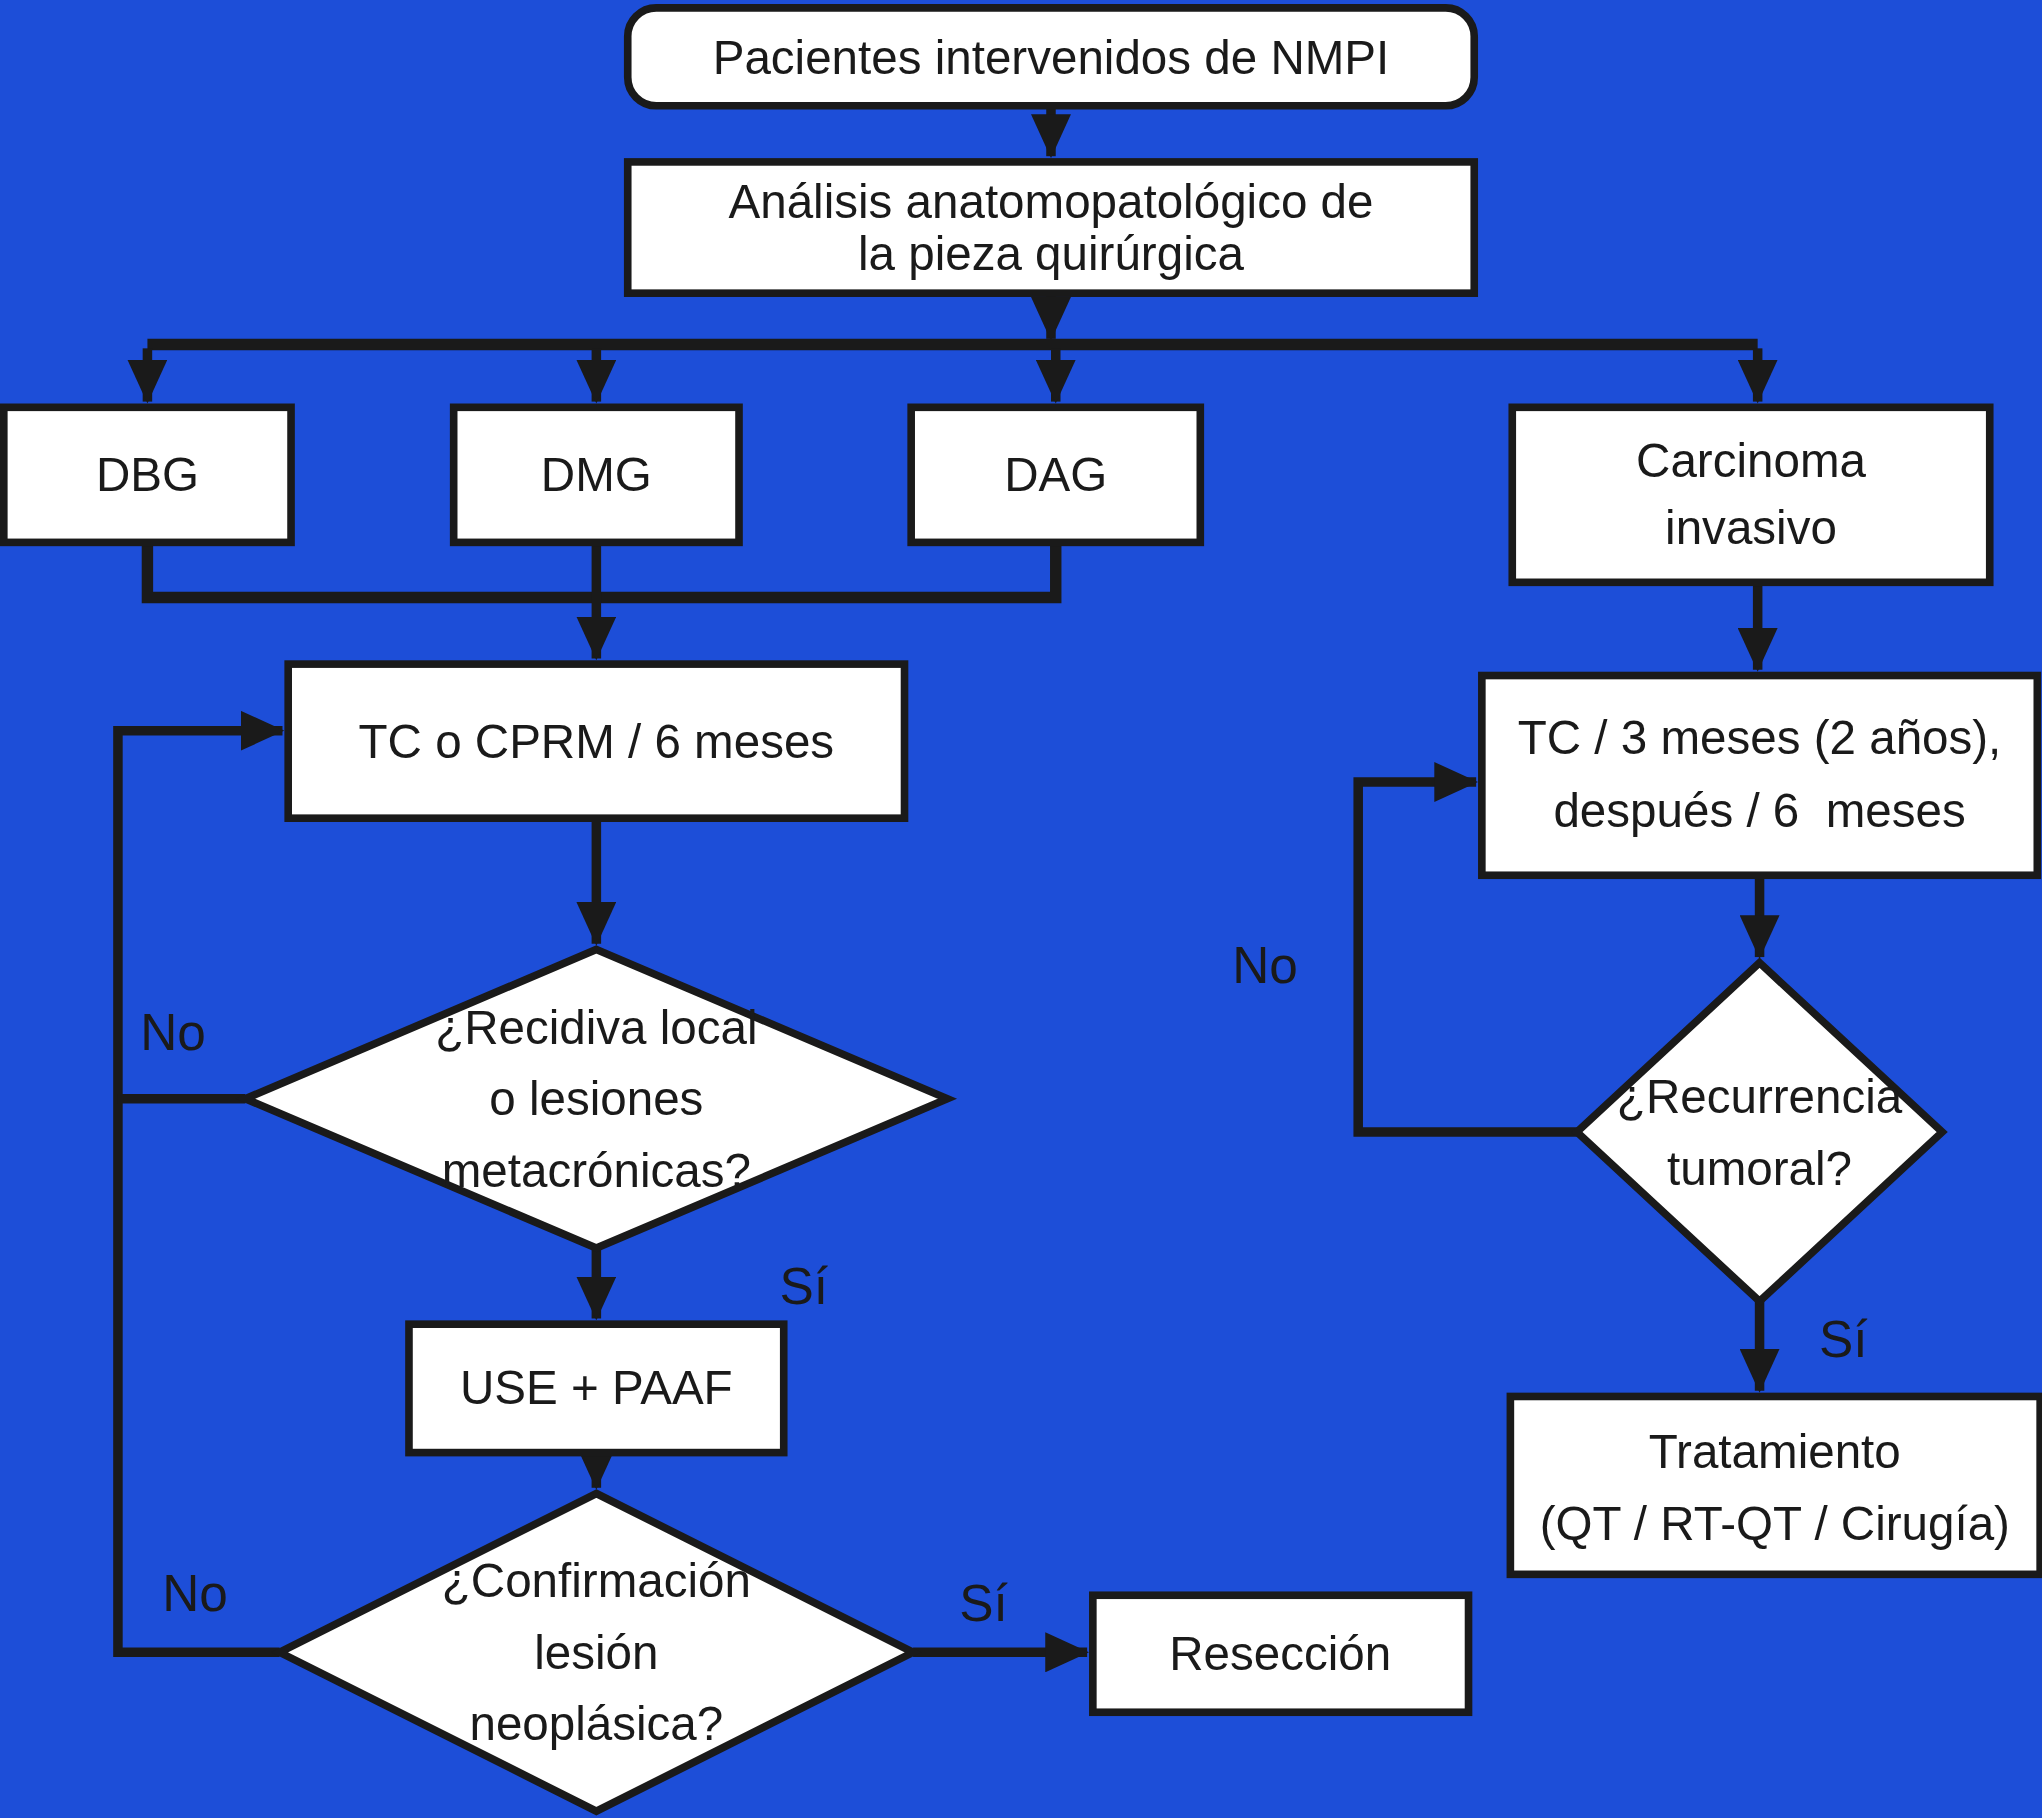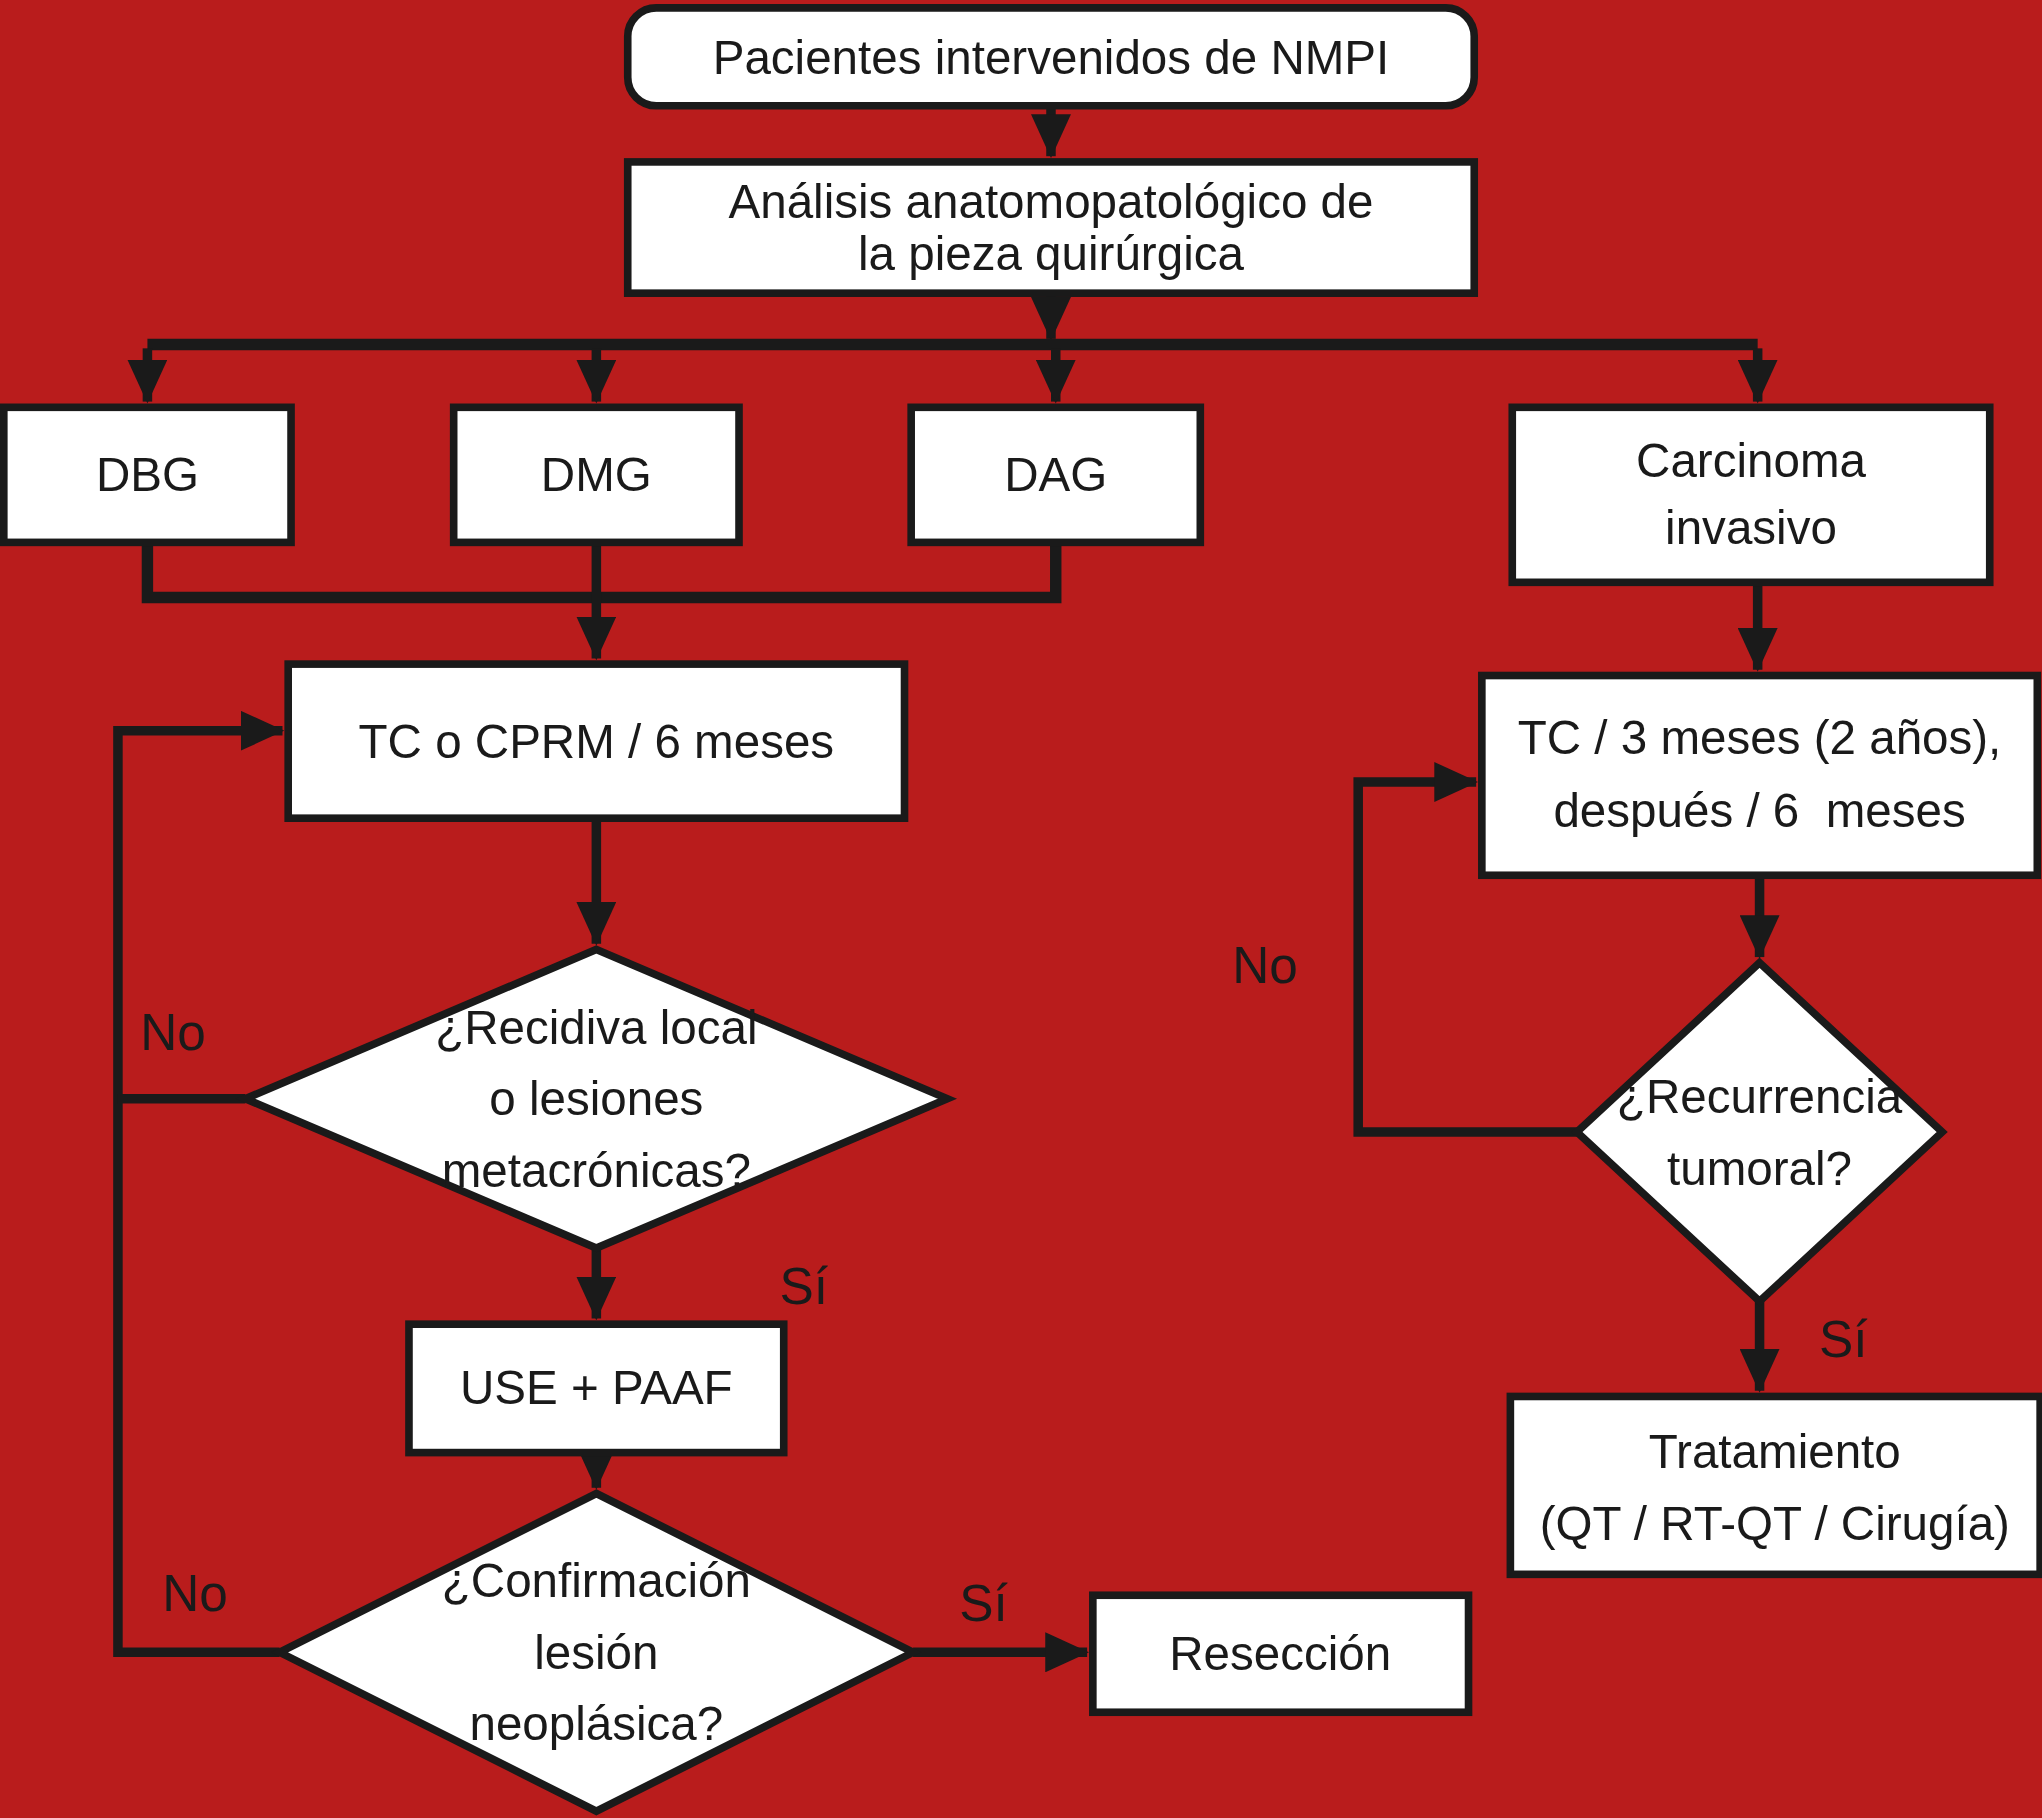--- a/index.html
+++ b/index.html
@@ -4,21 +4,21 @@
 <style>
   html, body {
     margin: 0;
     padding: 0;
     background: #ffffff;
   }
   .stage {
     position: relative;
     width: 2043px;
     height: 1819px;
-    background: #b91c1c;
+    background: #1d4ed8;
     overflow: hidden;
   }
   svg { display: block; }
   .node-shape {
     fill: #ffffff;
     stroke: #1a1a1a;
     stroke-width: 8;
   }
   .edge {
     fill: none;

